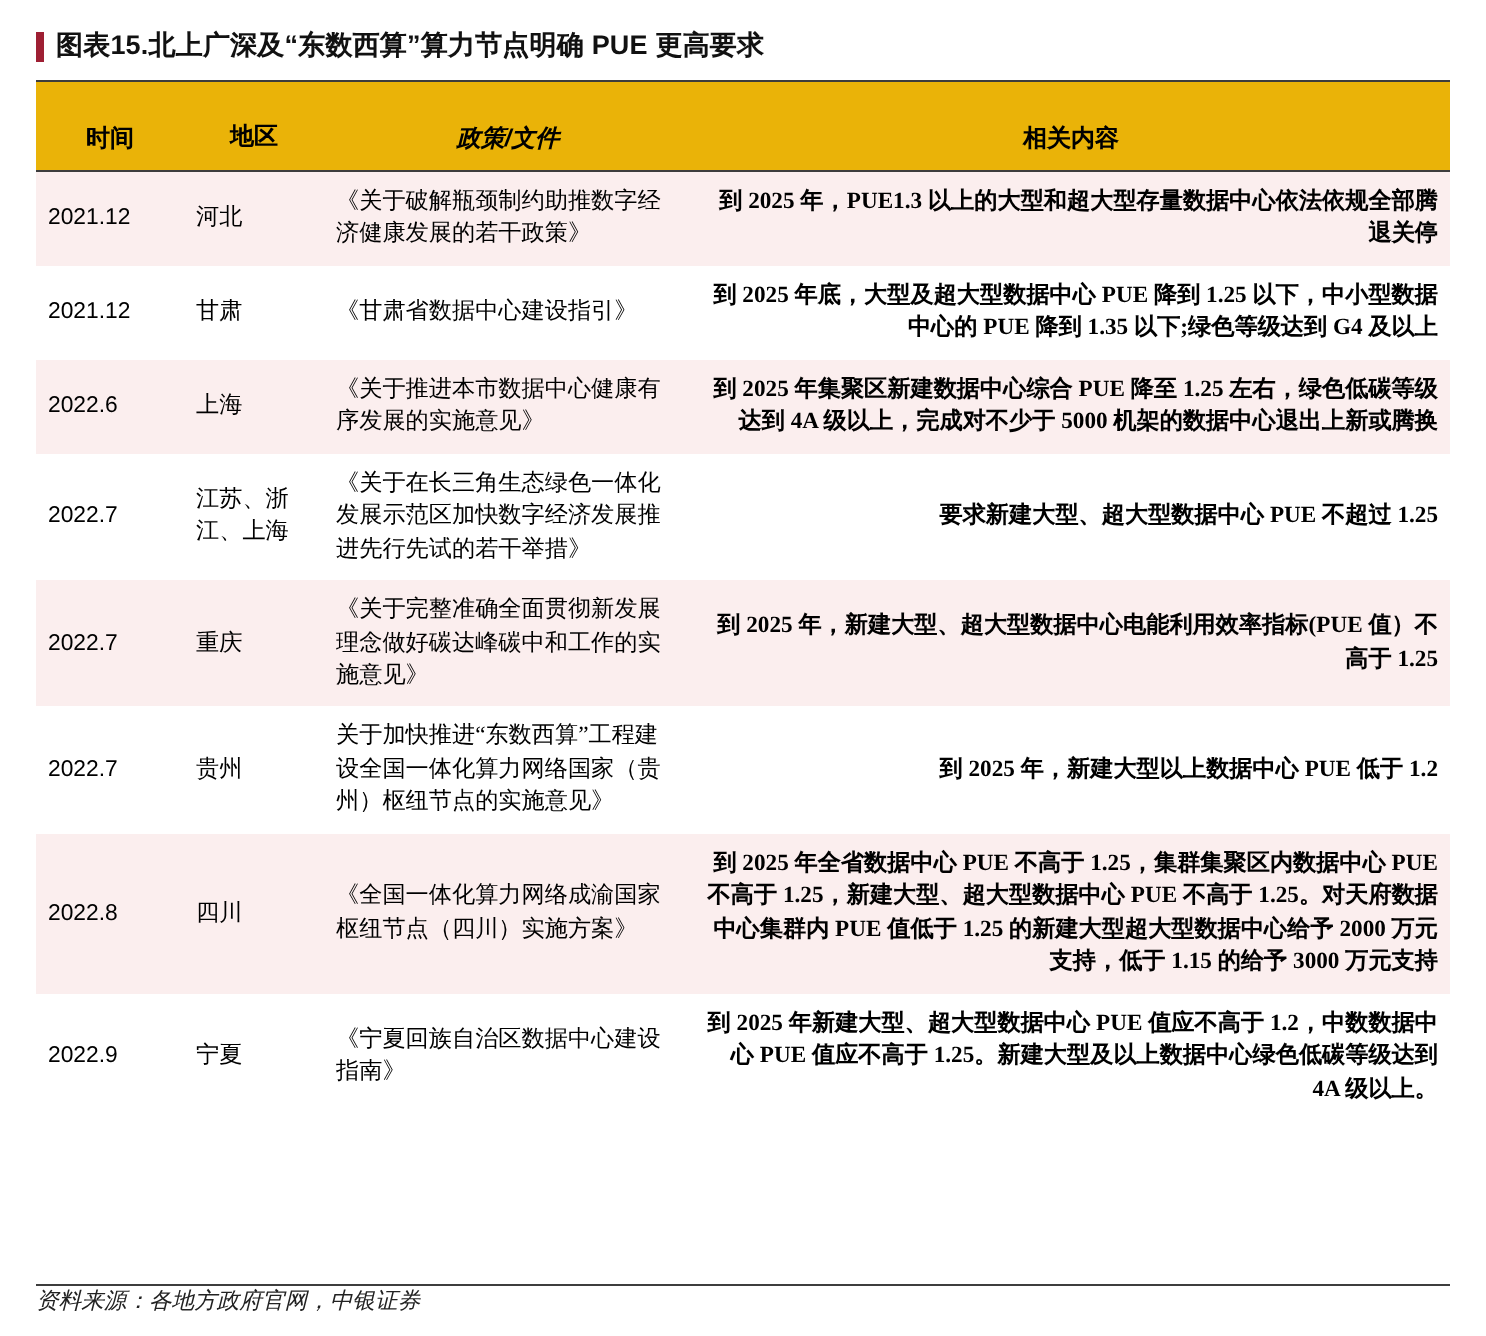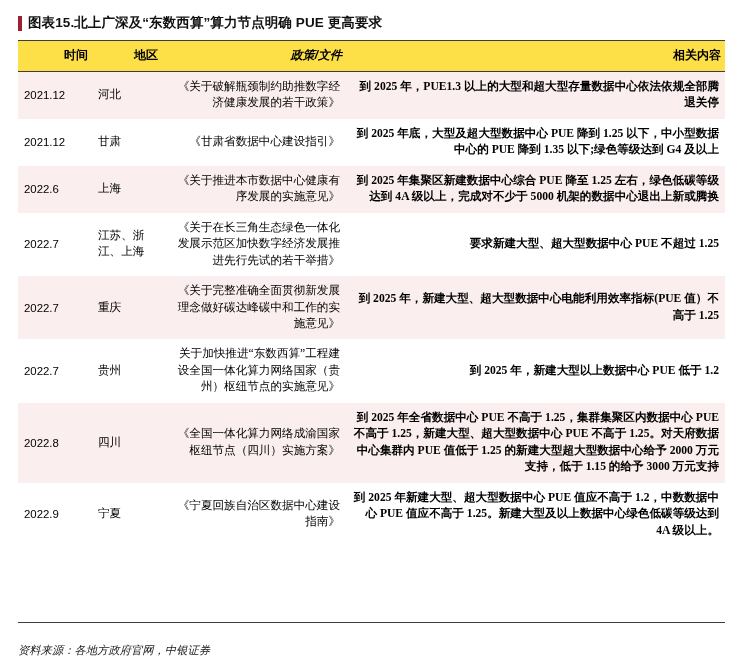--- a/index.html
+++ b/index.html
@@ -46,25 +46,25 @@
     width: 100%;
     border-collapse: collapse;
     table-layout: fixed;
     font-size: 11.6px;
     line-height: 1.42;
   }
   table.data thead th {
     font-weight: bold;
     font-family: "Liberation Sans", "DejaVu Sans", sans-serif;
     font-size: 12px;
-    text-align: right;
-    padding: 6px 4px 7px 4px;
+    text-align: center;
+    padding: 20px 4px 7px 4px;
     border-top: 1.6px solid #3d3d3d;
     border-bottom: 1.1px solid #3d3d3d;
-    background: #fde047;
+    background: #eab308;
     white-space: nowrap;
   }
   table.data tbody td {
     padding: 7px 6px;
     vertical-align: middle;
     border: none;
   }
   tbody tr.shaded td {
     background: #fbeeee;
   }
@@ -75,35 +75,35 @@
     text-align: left;
     width: 66px;
     font-family: "Liberation Sans", "DejaVu Sans", sans-serif;
     font-size: 11.4px;
   }
   td.c-region {
     text-align: left;
     width: 62px;
   }
   td.c-policy {
-    text-align: right;
+    text-align: left;
     width: 176px;
   }
   td.c-content {
     text-align: right;
     padding-left: 8px;
     font-weight: bold;
   }
   .foot {
     position: absolute;
     left: 18px;
     right: 18px;
     bottom: 10px;
     border-top: 1.2px solid #3d3d3d;
-    padding-top: 20px;
+    padding-top: 0;
     font-size: 11.3px;
     font-style: italic;
     color: #222222;
   }
   .table-wrap {
     height: 596px;
     overflow: hidden;
   }
 </style>
 </head>
@@ -114,21 +114,21 @@
   <div class="title-row">
     <div class="title-bar"></div>
     <div class="title-text">图表15.北上广深及“东数西算”算力节点明确 PUE 更高要求</div>
   </div>
 
   <div class="table-wrap">
     <table class="data">
       <thead>
         <tr>
           <th style="width:66px;">时间</th>
-          <th style="width:62px;">地区</th>
+          <th style="width:62px;font-family:Liberation Mono, monospace;">地区</th>
           <th style="width:176px;font-style:italic;">政策/文件</th>
           <th>相关内容</th>
         </tr>
       </thead>
       <tbody>
         <tr class="shaded">
           <td class="c-time">2021.12</td>
           <td class="c-region">河北</td>
           <td class="c-policy">《关于破解瓶颈制约助推数字经济健康发展的若干政策》</td>
           <td class="c-content">到 2025 年，PUE1.3 以上的大型和超大型存量数据中心依法依规全部腾退关停</td>

